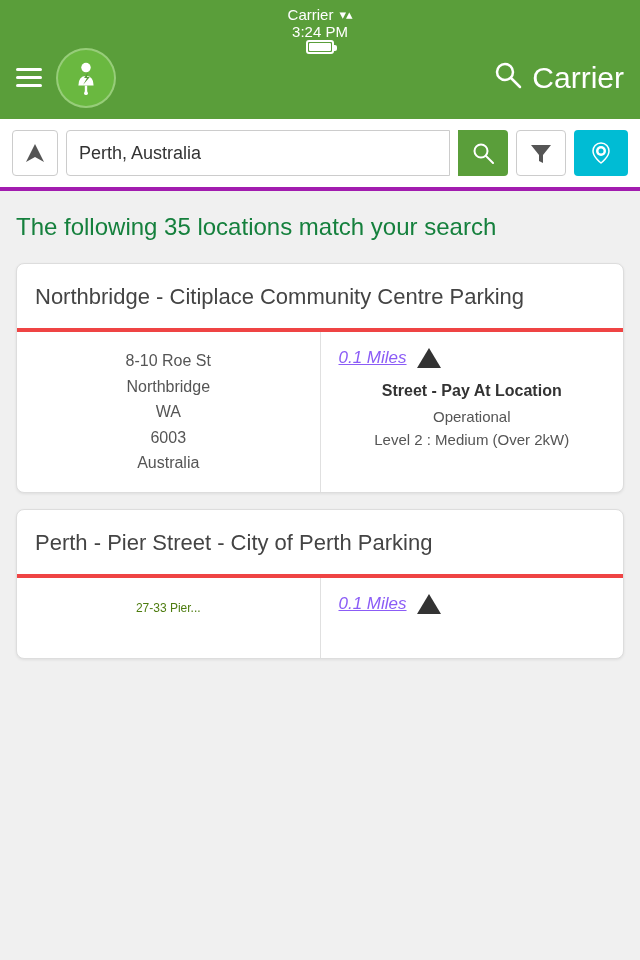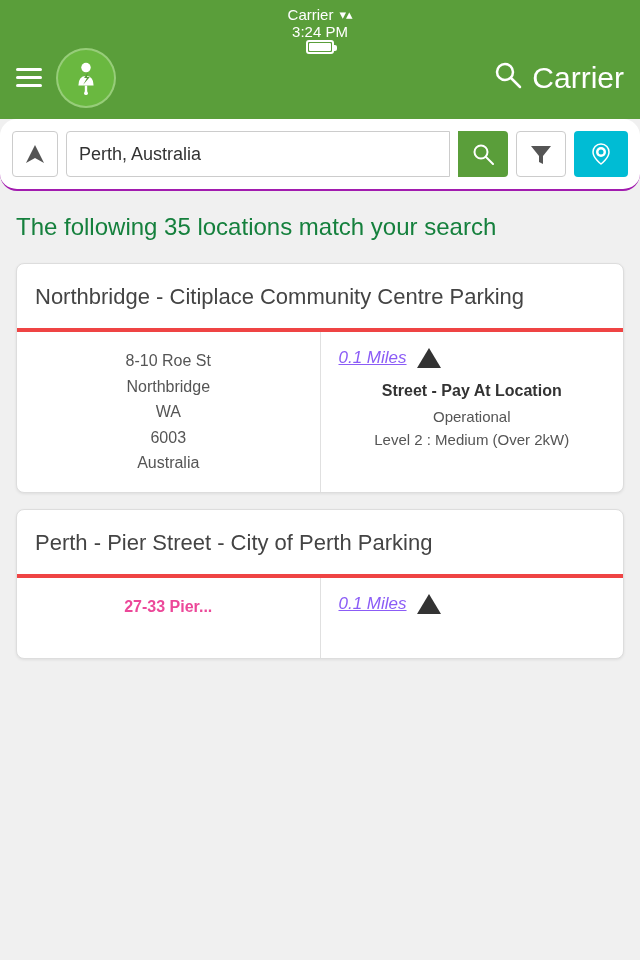--- a/index.html
+++ b/index.html
@@ -107,23 +107,22 @@
       color: white;
     }
 
     
     .search-bar {
       background: white;
       display: flex;
       align-items: center;
       padding: 10px 12px;
       gap: 8px;
-      border-bottom: 2px solid #a21caf;
+      border-bottom: 4px solid #a21caf;
       height: 72px;
-      border-radius: 17px;
     }
     .location-btn {
       width: 46px; height: 46px;
       background: white;
       border: 1px solid #ccc;
       border-radius: 4px;
       display: flex;
       align-items: center;
       justify-content: center;
       font-size: 20px;
@@ -365,21 +364,21 @@
           <span>Level 2 : Medium (Over 2kW)</span>
         </div>
       </div>
     </div>
   </div>
 
   <div class="location-card">
     <div class="card-title">Perth - Pier Street - City of Perth Parking</div>
     <div class="card-body" style="min-height:80px; overflow:hidden;">
       <div class="card-address">
-        <span style="color:#ec4899; font-size:16px;font-weight:bold;">27-33 Pier...</span>
+        <span style="color:#4d7c0f; font-size:12px;">27-33 Pier...</span>
       </div>
       <div class="card-details">
         <div class="card-distance">
           <span>0.1 Miles</span>
           <div class="nav-arrow"></div>
         </div>
       </div>
     </div>
   </div>
 

